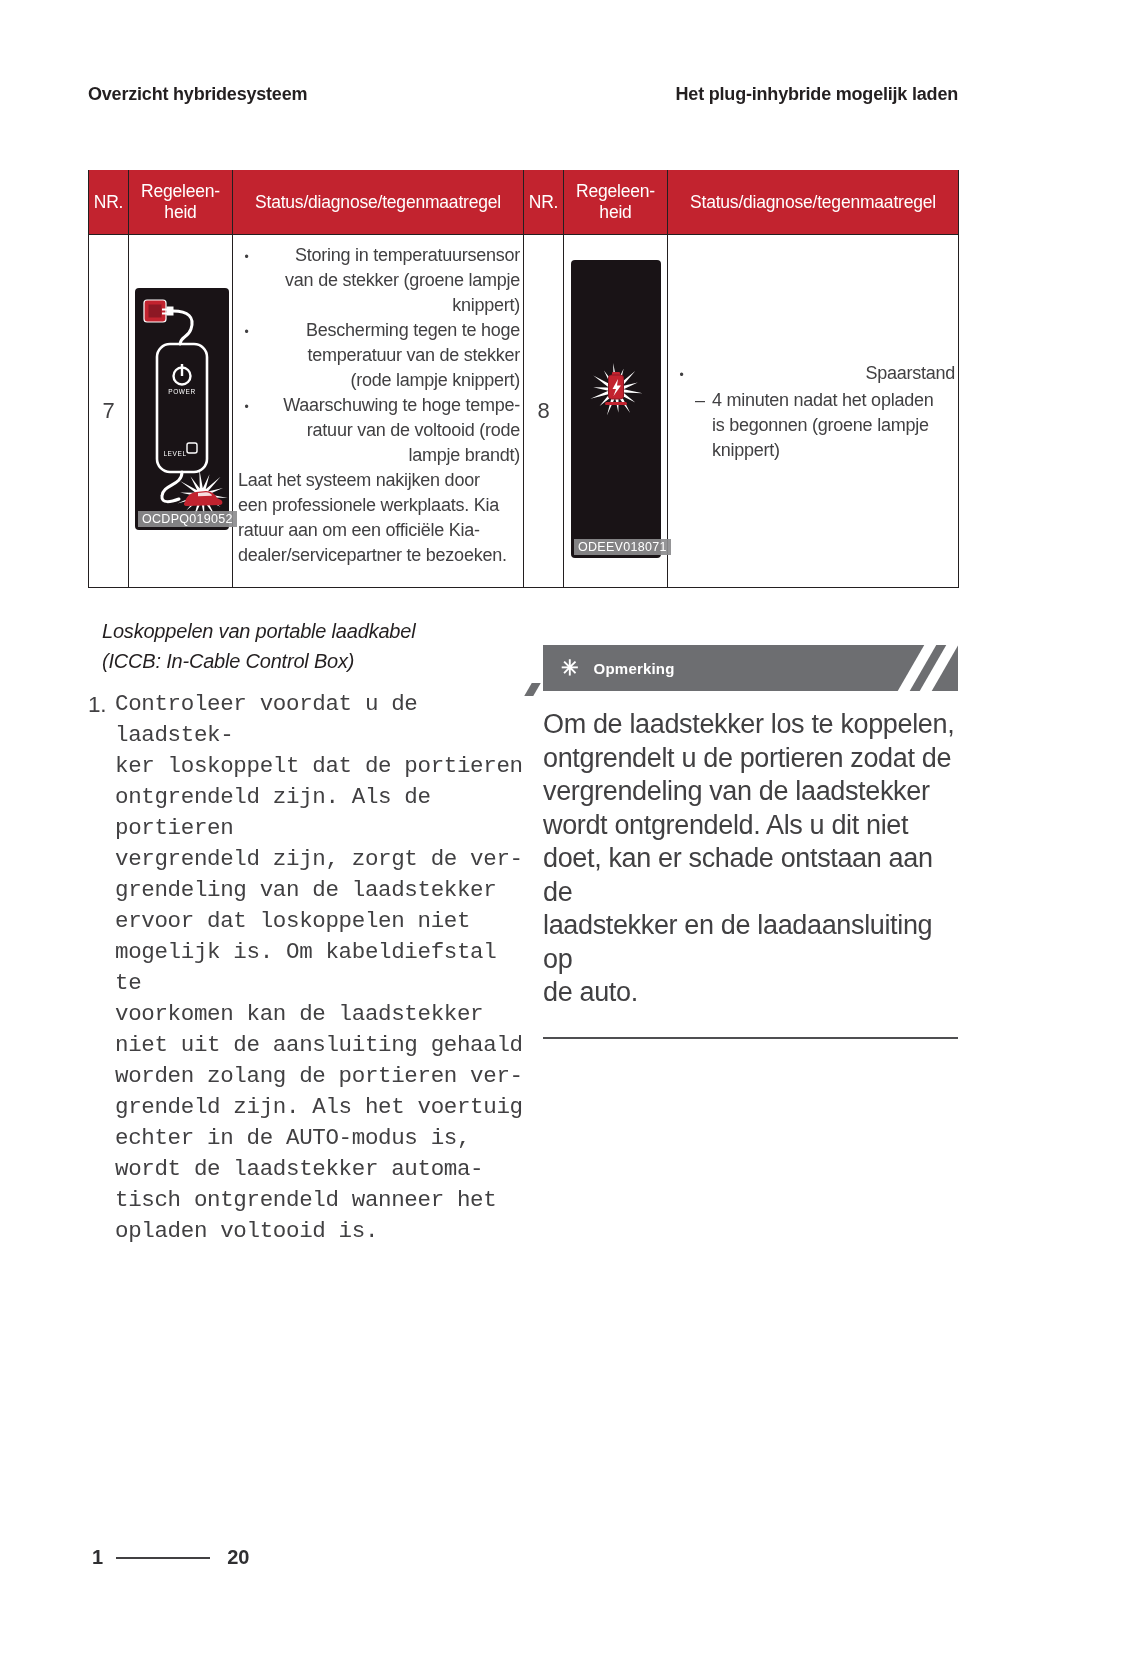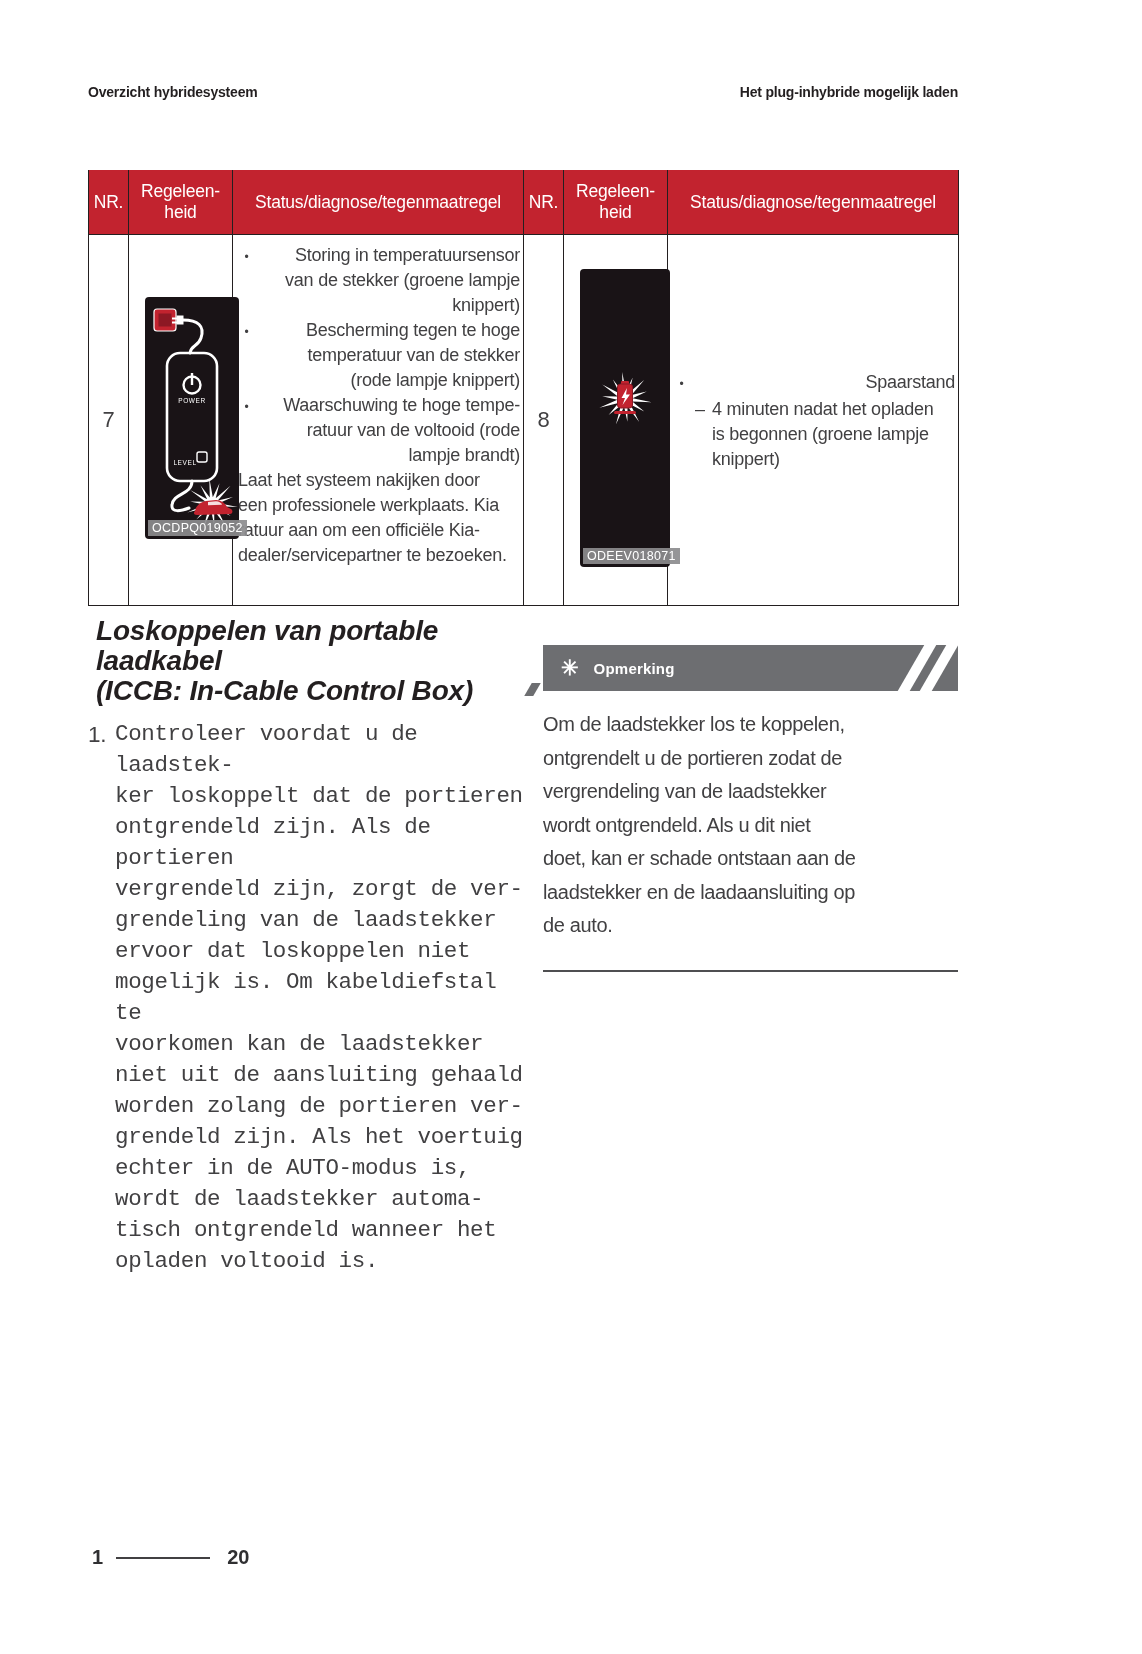--- a/index.html
+++ b/index.html
@@ -5,36 +5,36 @@
   html,body{margin:0;padding:0;background:#e8e8e8;}
   .page{
     position:relative; width:1142px; height:1654px; background:#ffffff;
     font-family:"Liberation Sans",sans-serif; color:#414042; overflow:hidden;
     margin:0 auto;
   }
   
   .running-header{
     position:absolute; left:88px; top:84px; width:870px;
     display:flex; justify-content:space-between;
-    font-size:14px; font-weight:700; color:#231f20; letter-spacing:-0.2px;
+    font-size:18px; font-weight:700; color:#231f20; letter-spacing:-0.2px;
   }
   
   table.status-table{
     position:absolute; left:88px; top:170px; width:870px;
     border-collapse:collapse; table-layout:fixed;
   }
   .status-table th{
     background:#c2232f; color:#fff; font-weight:400; font-size:17.5px;
     line-height:21px; white-space:pre-line; letter-spacing:-0.2px;
     border:1px solid #231f20; border-top:none; height:60px; padding:2px;
     vertical-align:middle; text-align:center;
   }
   .status-table td{ border:1px solid #231f20; height:338px; }
   td.nr-cell{ text-align:center; vertical-align:middle; font-size:22px; color:#414042; }
-  td.img-cell{ vertical-align:middle; text-align:right; padding:16px; }
+  td.img-cell{ vertical-align:middle; text-align:right; padding:6px; }
   td.status-cell{
     vertical-align:top; padding:8px 3px 6px 5px;
     font-size:18px; line-height:25px; letter-spacing:-0.25px; color:#414042;
   }
   td.status-cell.v-middle{ vertical-align:middle; }
   .bullet{ display:flex; }
   .bullet .m{ flex:none; width:17px; text-align:center; font-size:12px; padding-top:2px; }
   .bullet .t{ flex:1; white-space:pre-line;text-align:right; }
   .subitem{ display:flex; padding-left:22px; }
   .subitem .m{ flex:none; width:17px; }
@@ -43,38 +43,38 @@
   
   .illus{ position:relative; display:inline-block; background:#191316; border-radius:4px; }
   .illus svg{ display:block; }
   .img-caption{
     position:absolute; left:3px; bottom:3px; background:rgba(140,140,142,0.92);
     color:#fff; font-size:12.5px; line-height:16px; padding:0 4px; letter-spacing:0.3px;
   }
   
   .col-left{ position:absolute; left:88px; top:616px; width:436px; }
   .section-heading{
-    margin:0 0 13px 8px; font-size:28px; line-height:30px; font-weight:700; font-style:italic;
+    margin:0 0 13px 14px; font-size:20px; line-height:30px; font-weight:400; font-style:italic;
     color:#231f20; white-space:pre-line; letter-spacing:-0.2px;
   }
   .num-item{ display:flex; font-size:22.5px; line-height:31px; letter-spacing:-0.35px; color:#414042; }
   .num-item .n{ flex:none; width:27px; }
   .num-item .t{ flex:1; white-space:pre-line;font-family:Liberation Mono, monospace; }
   .col-right{ position:absolute; left:543px; top:645px; width:415px; }
   .note-bar{
     position:relative; height:46px; background:#6d6e71; color:#fff;
     display:flex; align-items:center; padding-left:18px; box-sizing:border-box;
   }
   .note-bar .ast{ font-size:21px; margin-right:15px; font-weight:700; }
   .note-bar .ttl{ font-size:15px; font-weight:700; letter-spacing:0.2px; }
   .stripe{ position:absolute; top:0; height:100%; width:12px; background:#fff; transform:skewX(-30deg); }
   .stripe.s1{ right:35px; } .stripe.s2{ right:13px; }
   .bar-frag{ position:absolute; left:-15px; bottom:-5px; width:9px; height:13px; background:#6d6e71; transform:skewX(-30deg); }
   .note-body{
-    margin:17px 0 0 0; font-size:20px; line-height:33.5px; letter-spacing:-0.35px;
+    margin:17px 0 0 0; font-size:27px; line-height:33.5px; letter-spacing:-0.35px;
     color:#414042; white-space:pre-line;
   }
   .divider{ border:none; border-top:2px solid #4f4f51; margin:27px 0 0 0; }
   
   .footer{ position:absolute; left:92px; top:1546px; display:flex; align-items:center;
     font-size:20px; font-weight:600; color:#2f2f31; }
   .footer .line{ width:94px; height:2px; background:#414042; margin:0 17px 0 13px; }
   svg text{ font-family:"Liberation Sans",sans-serif; }
 </style>
 </head>

